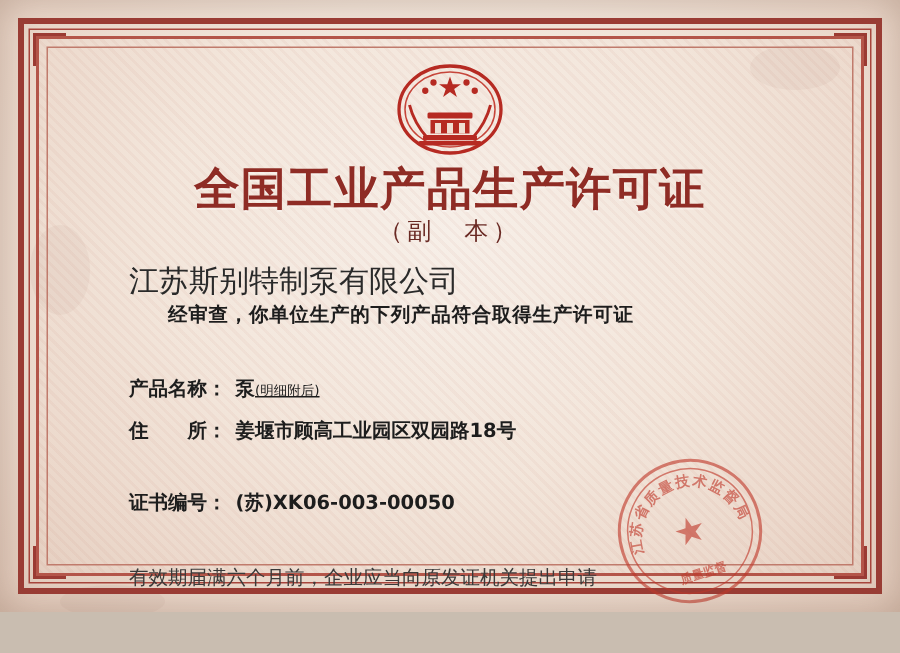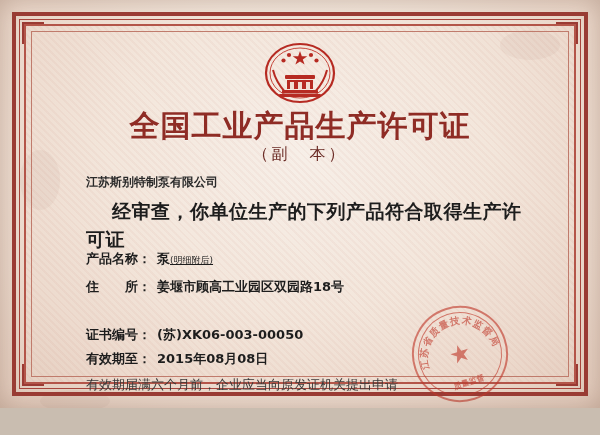--- a/index.html
+++ b/index.html
@@ -130,30 +130,30 @@
     font-size: 16px;
     color: #6a2a24;
     letter-spacing: 3px;
   }
 
   
   .org {
     position: absolute;
     top: 140px;
     left: 52px;
-    font-size: 12px;
-    font-weight: bold;
+    font-size: 20px;
+    font-weight: normal;
     color: #2a2a2a;
   }
   .statement {
     position: absolute;
     top: 163px;
     left: 52px;
     right: 30px;
-    font-size: 19px;
+    font-size: 13px;
     font-weight: bold;
     color: #1d1d1d;
     line-height: 28px;
     letter-spacing: 0.5px;
   }
   .statement .line1 { text-indent: 26px; display: block; }
   .statement .line2 { display: block; }
 
   .field {
     position: absolute;
@@ -313,23 +313,20 @@
 
     <div class="field f-address">
       <span class="lbl">住　　所：</span><span class="val">姜堰市顾高工业园区双园路18号</span>
     </div>
 
 
     <div class="field f-certno">
       <span class="lbl">证书编号：</span><span class="val">(苏)XK06-003-00050</span>
     </div>
 
-    <div class="field f-valid">
-      <span class="lbl">有效期至：</span><span class="val">2015年08月08日</span>
-    </div>
 
 
     <div class="footnote">有效期届满六个月前，企业应当向原发证机关提出申请</div>
 
     <div class="seal">
       <div class="ring"></div>
       <svg class="arc" viewBox="0 0 92 92" xmlns="http://www.w3.org/2000/svg">
         <defs>
           <path id="sealArc" d="M 12,50 A 34,34 0 0 1 80,50"></path>
         </defs>

